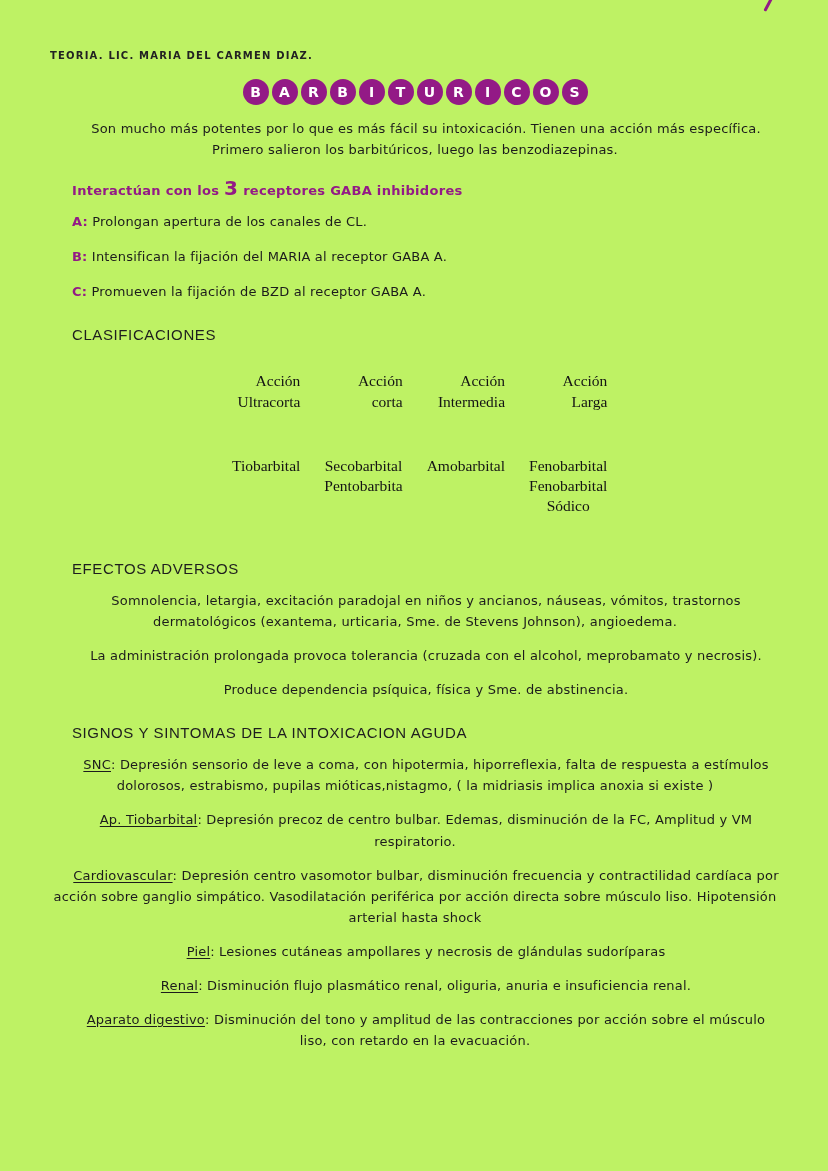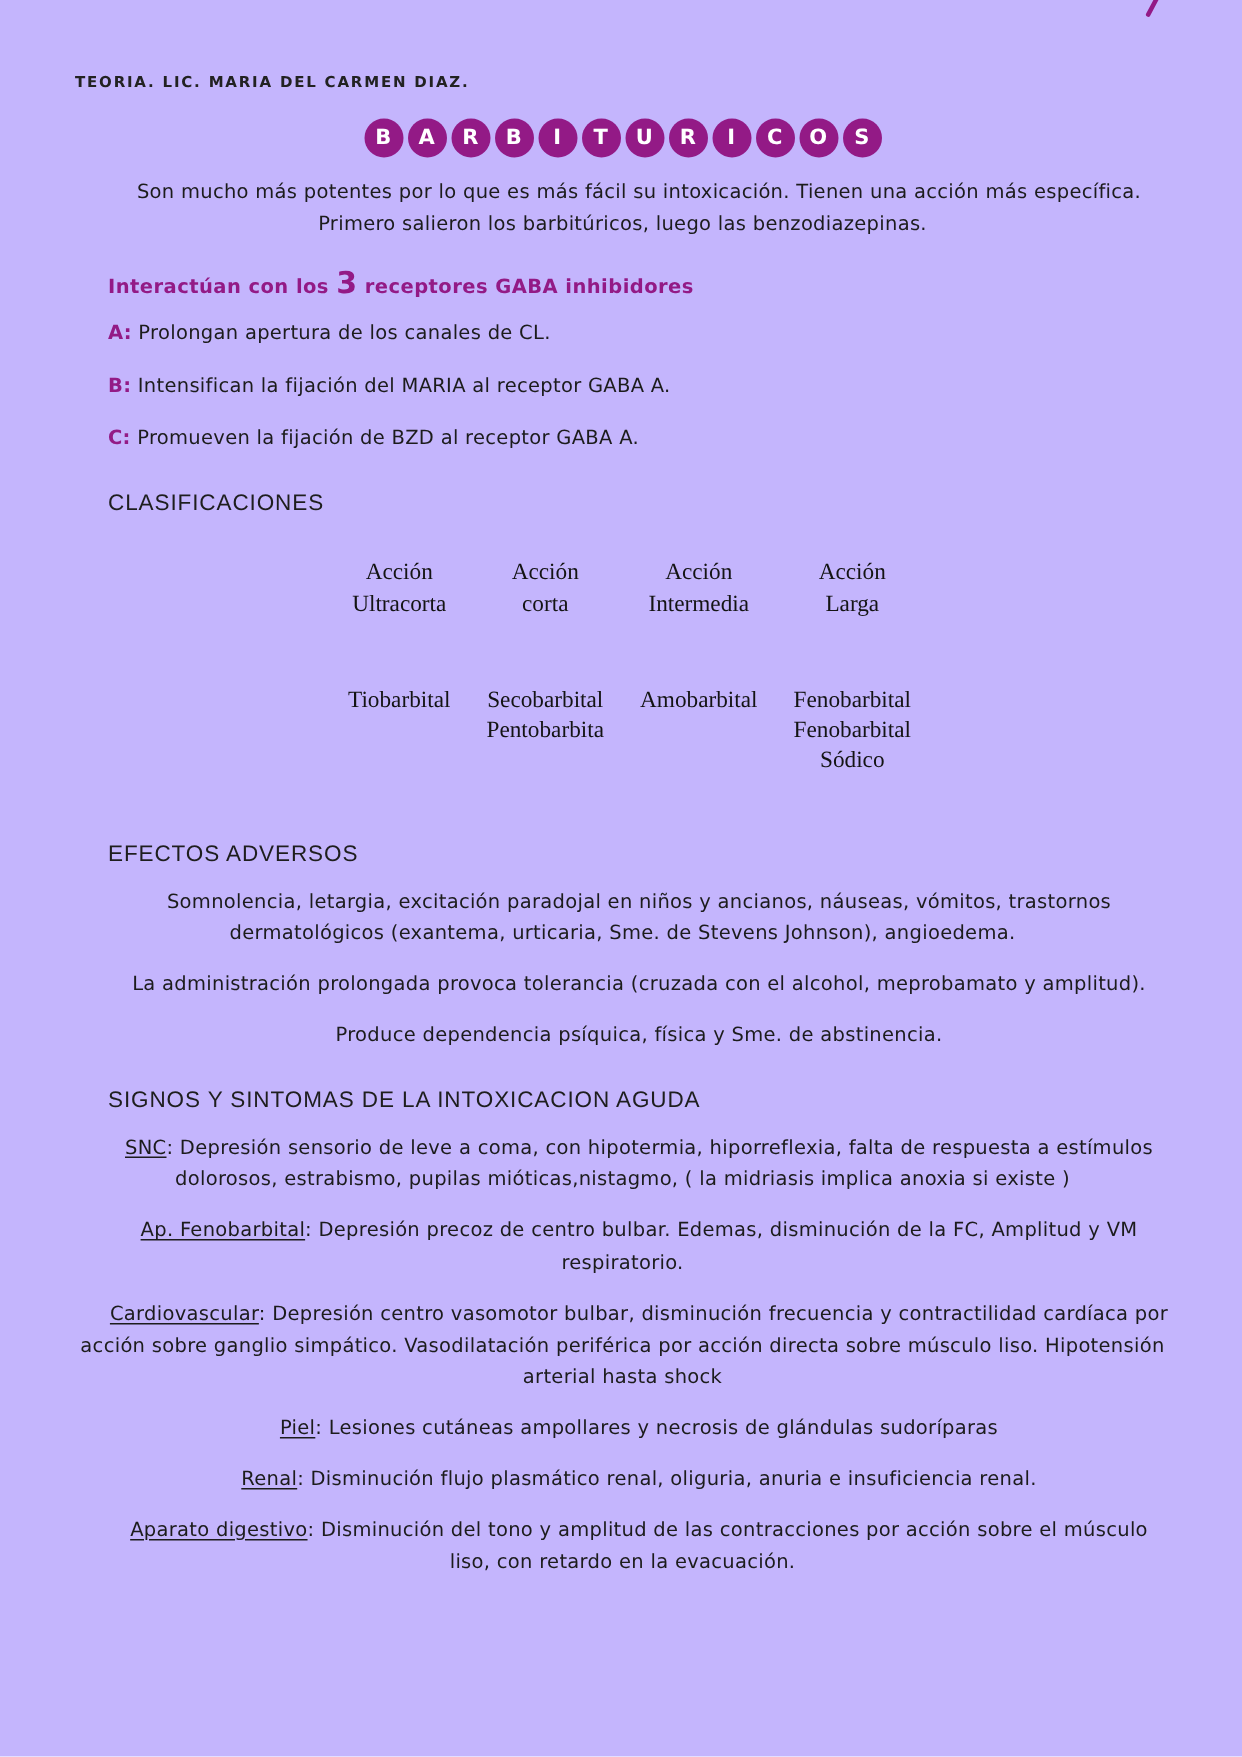--- a/index.html
+++ b/index.html
@@ -5,21 +5,21 @@
   :root{
     --accent:#931a86;
     --text:#1c1c1c;
   }
   *{box-sizing:border-box;}
   html,body{margin:0;padding:0;background:#ffffff;}
   .page{
     position:relative;
     width:828px;
     height:1171px;
-    background:#c4b5fd;
+    background:#bef264;
     overflow:hidden;
     font-family:"DejaVu Sans", sans-serif;
     color:var(--text);
     padding:50px 48px 0 50px;
   }
   .pen-mark{
     position:absolute;
     top:-4px;
     right:58px;
     width:3px;
@@ -96,21 +96,21 @@
   .heading-lg{ margin-top:44px; }
   .clasif-table{
     margin:28px 0 0 182px;
     border-collapse:collapse;
     font-family:"Liberation Serif", serif;
     font-size:15.5px;
     color:#141414;
   }
   .clasif-table th{
     font-weight:400;
-    text-align:center;
+    text-align:right;
     vertical-align:top;
     padding:0 24px 44px 0;
     white-space:pre-line;
     line-height:1.3;
     margin-top:34px;
   }
   .clasif-table td{
     text-align:center;
     vertical-align:top;
     padding:0 24px 0 0;
@@ -178,28 +178,28 @@
       <td>Fenobarbital
 Fenobarbital
 Sódico</td>
     </tr>
   </tbody>
     </table>
 
   <h2 class="heading heading-lg">EFECTOS ADVERSOS</h2>
 
   <p class="para indent">Somnolencia, letargia, excitación paradojal en niños y ancianos, náuseas, vómitos, trastornos dermatológicos (exantema, urticaria, Sme. de Stevens Johnson), angioedema.</p>
-  <p class="para indent">La administración prolongada provoca tolerancia (cruzada con el alcohol, meprobamato y amplitud).</p>
+  <p class="para indent">La administración prolongada provoca tolerancia (cruzada con el alcohol, meprobamato y necrosis).</p>
   <p class="para indent">Produce dependencia psíquica, física y Sme. de abstinencia.</p>
 
   <h2 class="heading">SIGNOS Y SINTOMAS DE LA INTOXICACION AGUDA</h2>
 
   <p class="para indent"><span class="lead">SNC</span><span>: Depresión sensorio de leve a coma, con hipotermia, hiporreflexia, falta de respuesta a estímulos dolorosos, estrabismo, pupilas mióticas,nistagmo, ( la midriasis implica anoxia si existe )</span></p>
 
-  <p class="para indent"><span class="lead">Ap. Fenobarbital</span><span>: Depresión precoz de centro bulbar. Edemas, disminución de la FC, Amplitud y VM respiratorio.</span></p>
+  <p class="para indent"><span class="lead">Ap. Tiobarbital</span><span>: Depresión precoz de centro bulbar. Edemas, disminución de la FC, Amplitud y VM respiratorio.</span></p>
 
   <p class="para indent"><span class="lead">Cardiovascular</span><span>: Depresión centro vasomotor bulbar, disminución frecuencia y contractilidad cardíaca por acción sobre ganglio simpático. Vasodilatación periférica por acción directa sobre músculo liso. Hipotensión arterial hasta shock</span></p>
 
   <p class="para indent"><span class="lead">Piel</span><span>: Lesiones cutáneas ampollares y necrosis de glándulas sudoríparas</span></p>
 
   <p class="para indent"><span class="lead">Renal</span><span>: Disminución flujo plasmático renal, oliguria, anuria e insuficiencia renal.</span></p>
 
   <p class="para indent"><span class="lead">Aparato digestivo</span><span>: Disminución del tono y amplitud de las contracciones por acción sobre el músculo liso, con retardo en la evacuación.</span></p>
 
 </div>

